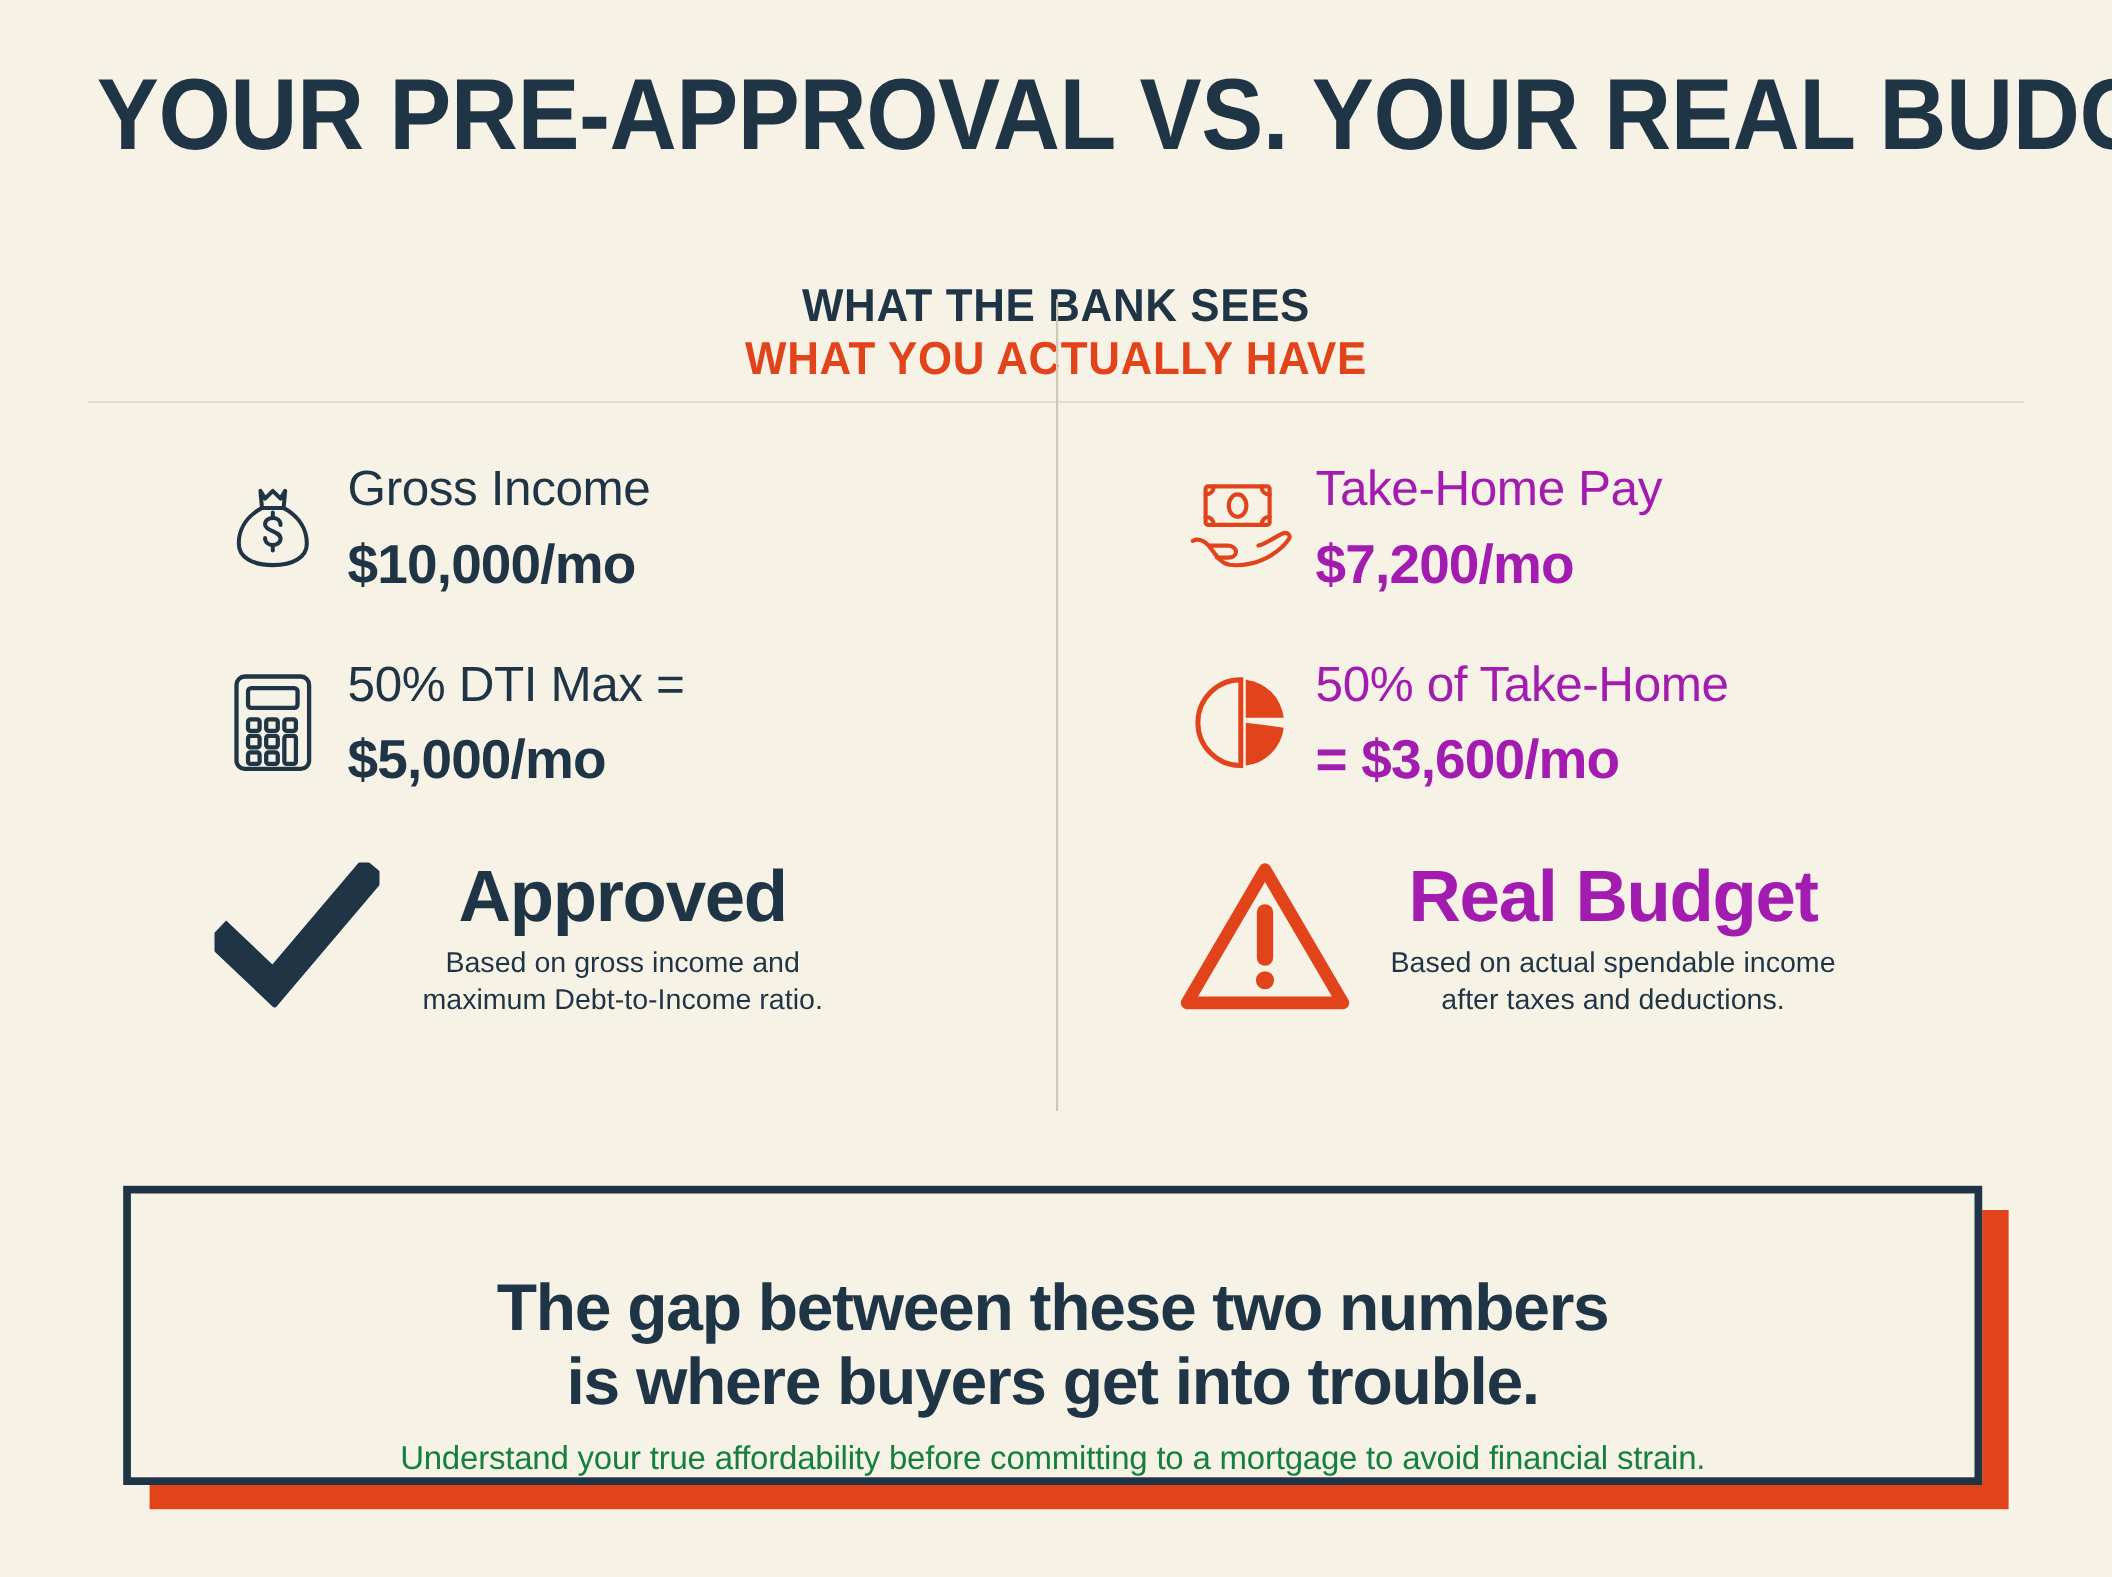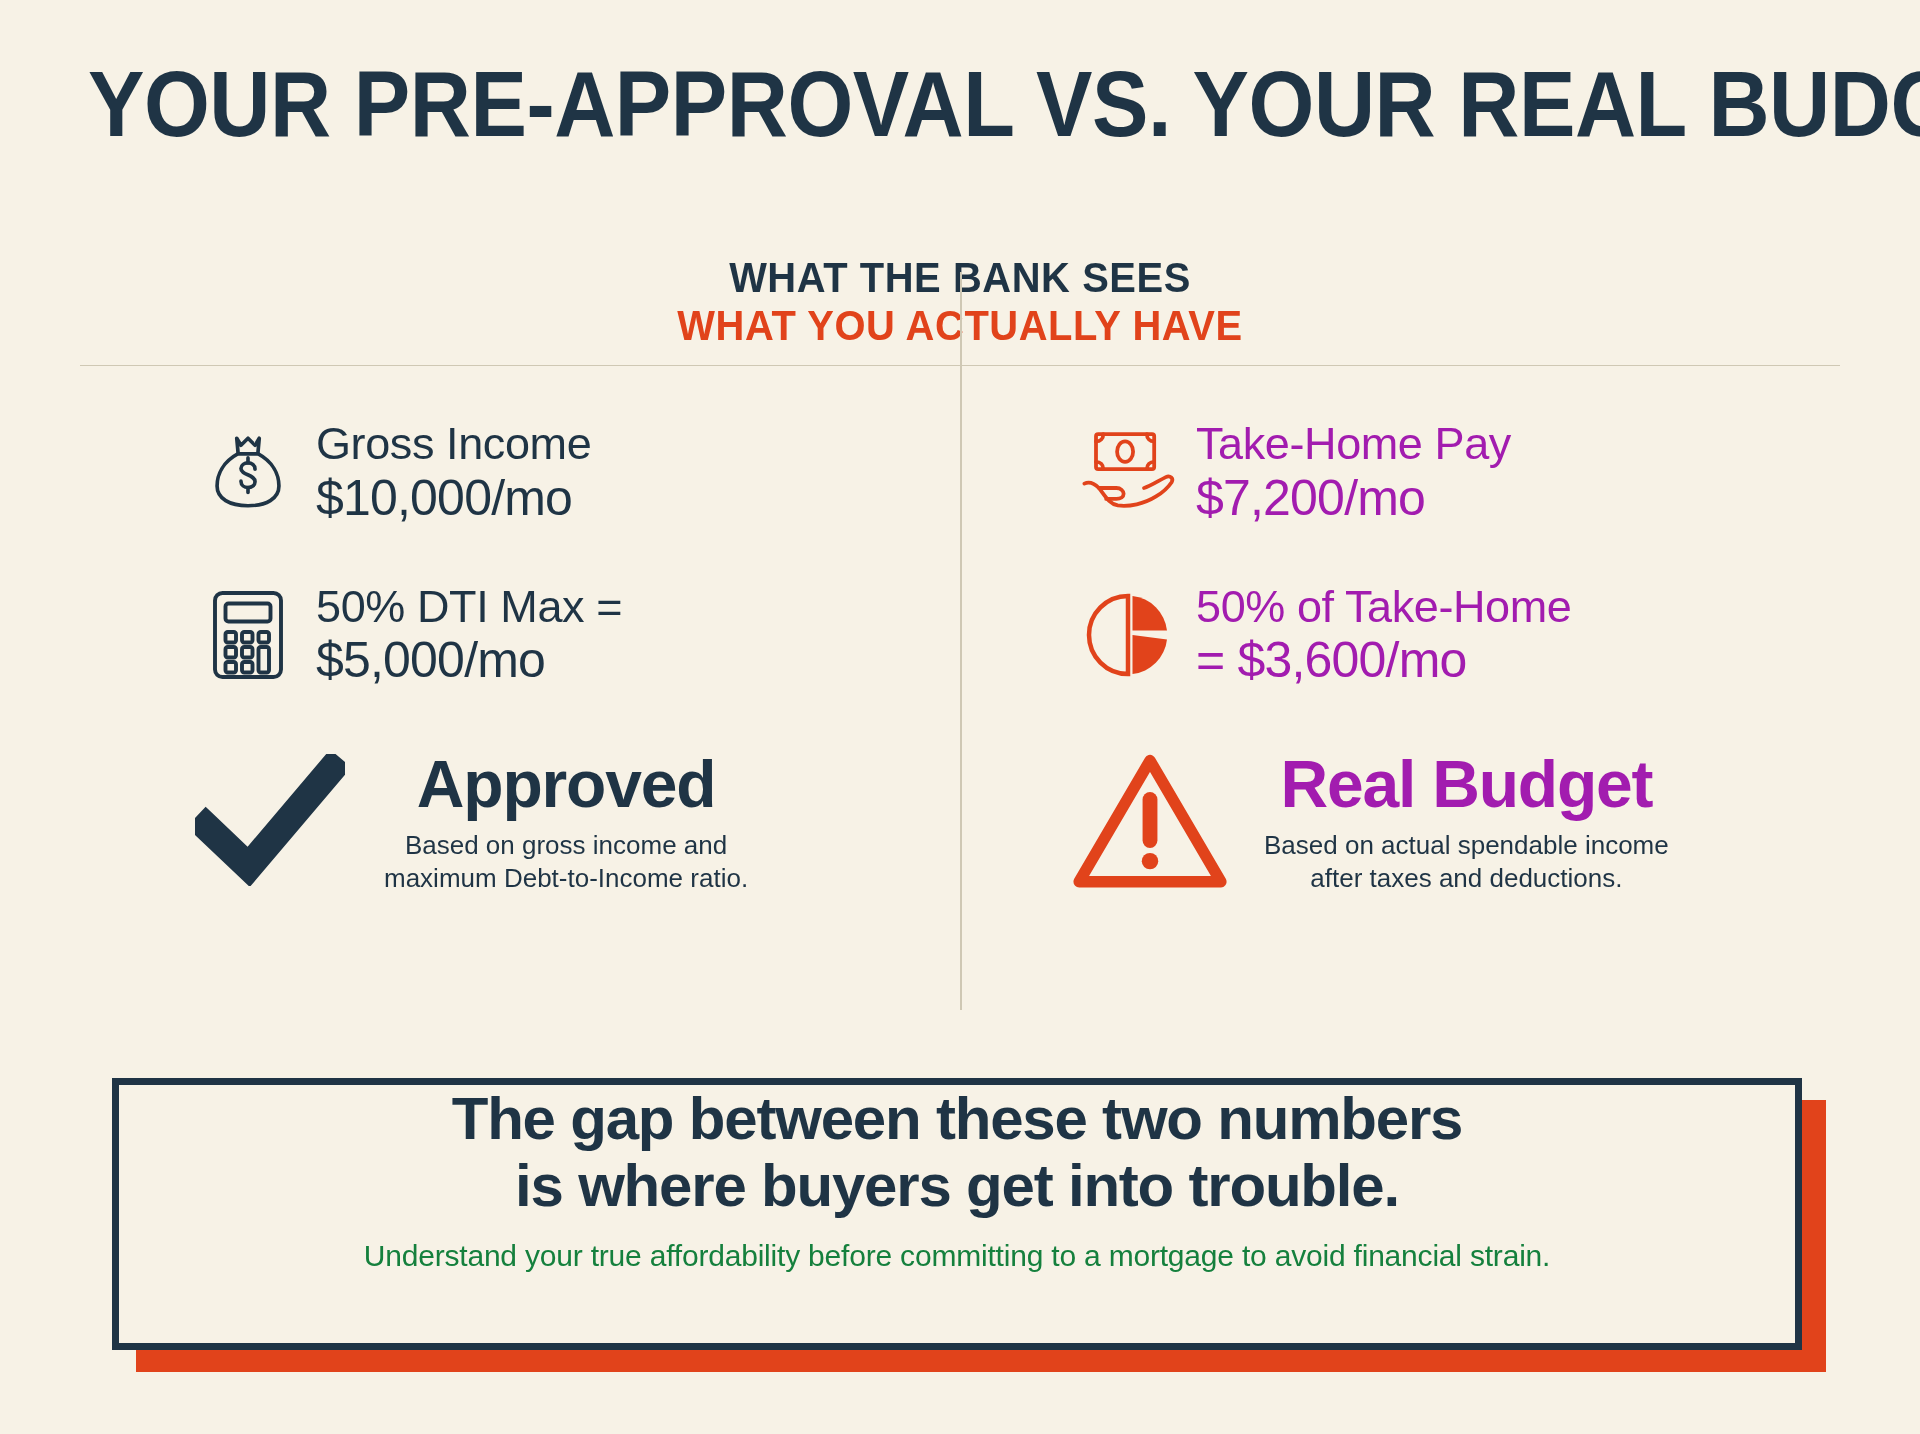--- a/index.html
+++ b/index.html
@@ -103,24 +103,24 @@
   }
   .row .text { line-height: 1.08; }
   .lbl {
     font-size: 45px;
     font-weight: normal;
     letter-spacing: -0.4px;
     display: block;
   }
   .val {
     font-size: 50px;
-    font-weight: normal;
+    font-weight: bold;
     letter-spacing: -0.8px;
     display: block;
-    margin-top: 2px;
+    margin-top: 17px;
   }
   .navy { color: #1f3445; }
   .orange { color: #a21caf; }
 
   
   .verdict {
     display: flex;
     align-items: flex-start;
     gap: 34px;
     padding-left: 110px;
@@ -171,21 +171,21 @@
     position: absolute;
     left: 0;
     top: 0;
     width: 1690px;
     height: 272px;
     background: #f7f2e6;
     border: 7px solid #1f3445;
     display: flex;
     flex-direction: column;
     align-items: center;
-    justify-content: flex-start;
+    justify-content: flex-end;
     padding: 0 40px;
   }
   .callout-head {
     font-size: 60px;
     font-weight: bold;
     color: #1f3445;
     text-align: center;
     line-height: 1.12;
     letter-spacing: -1.2px;
     white-space: pre-line;

